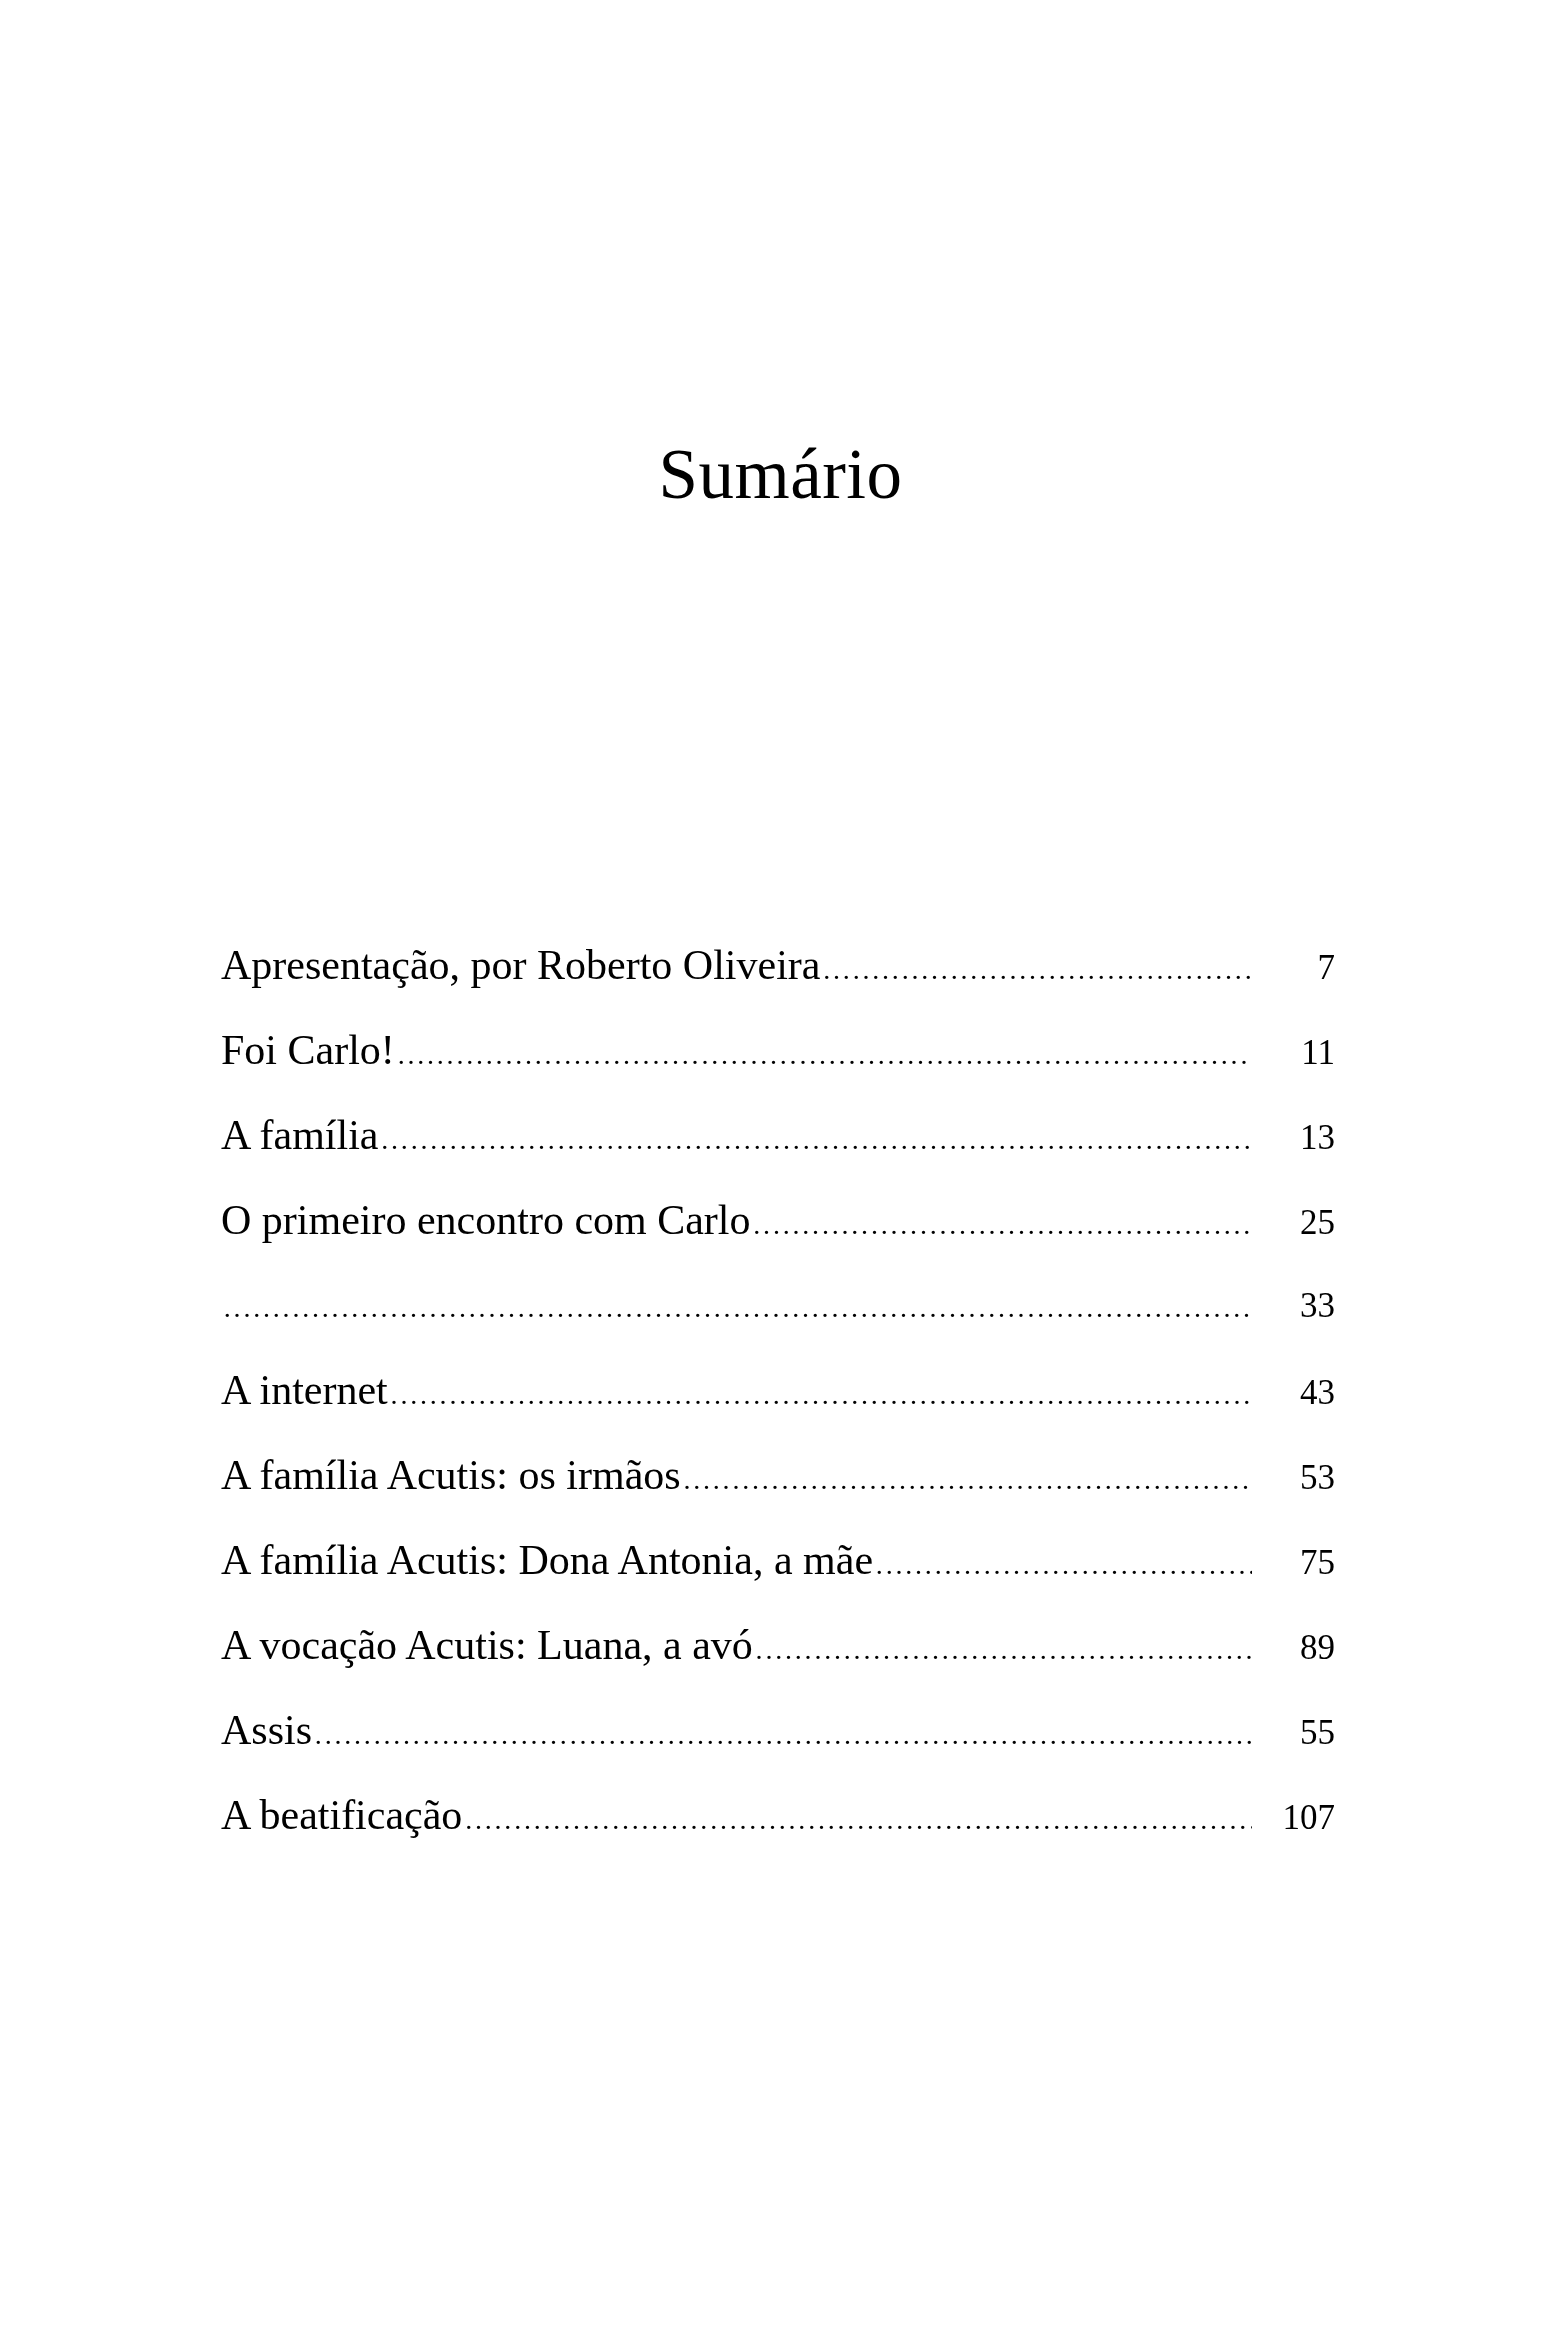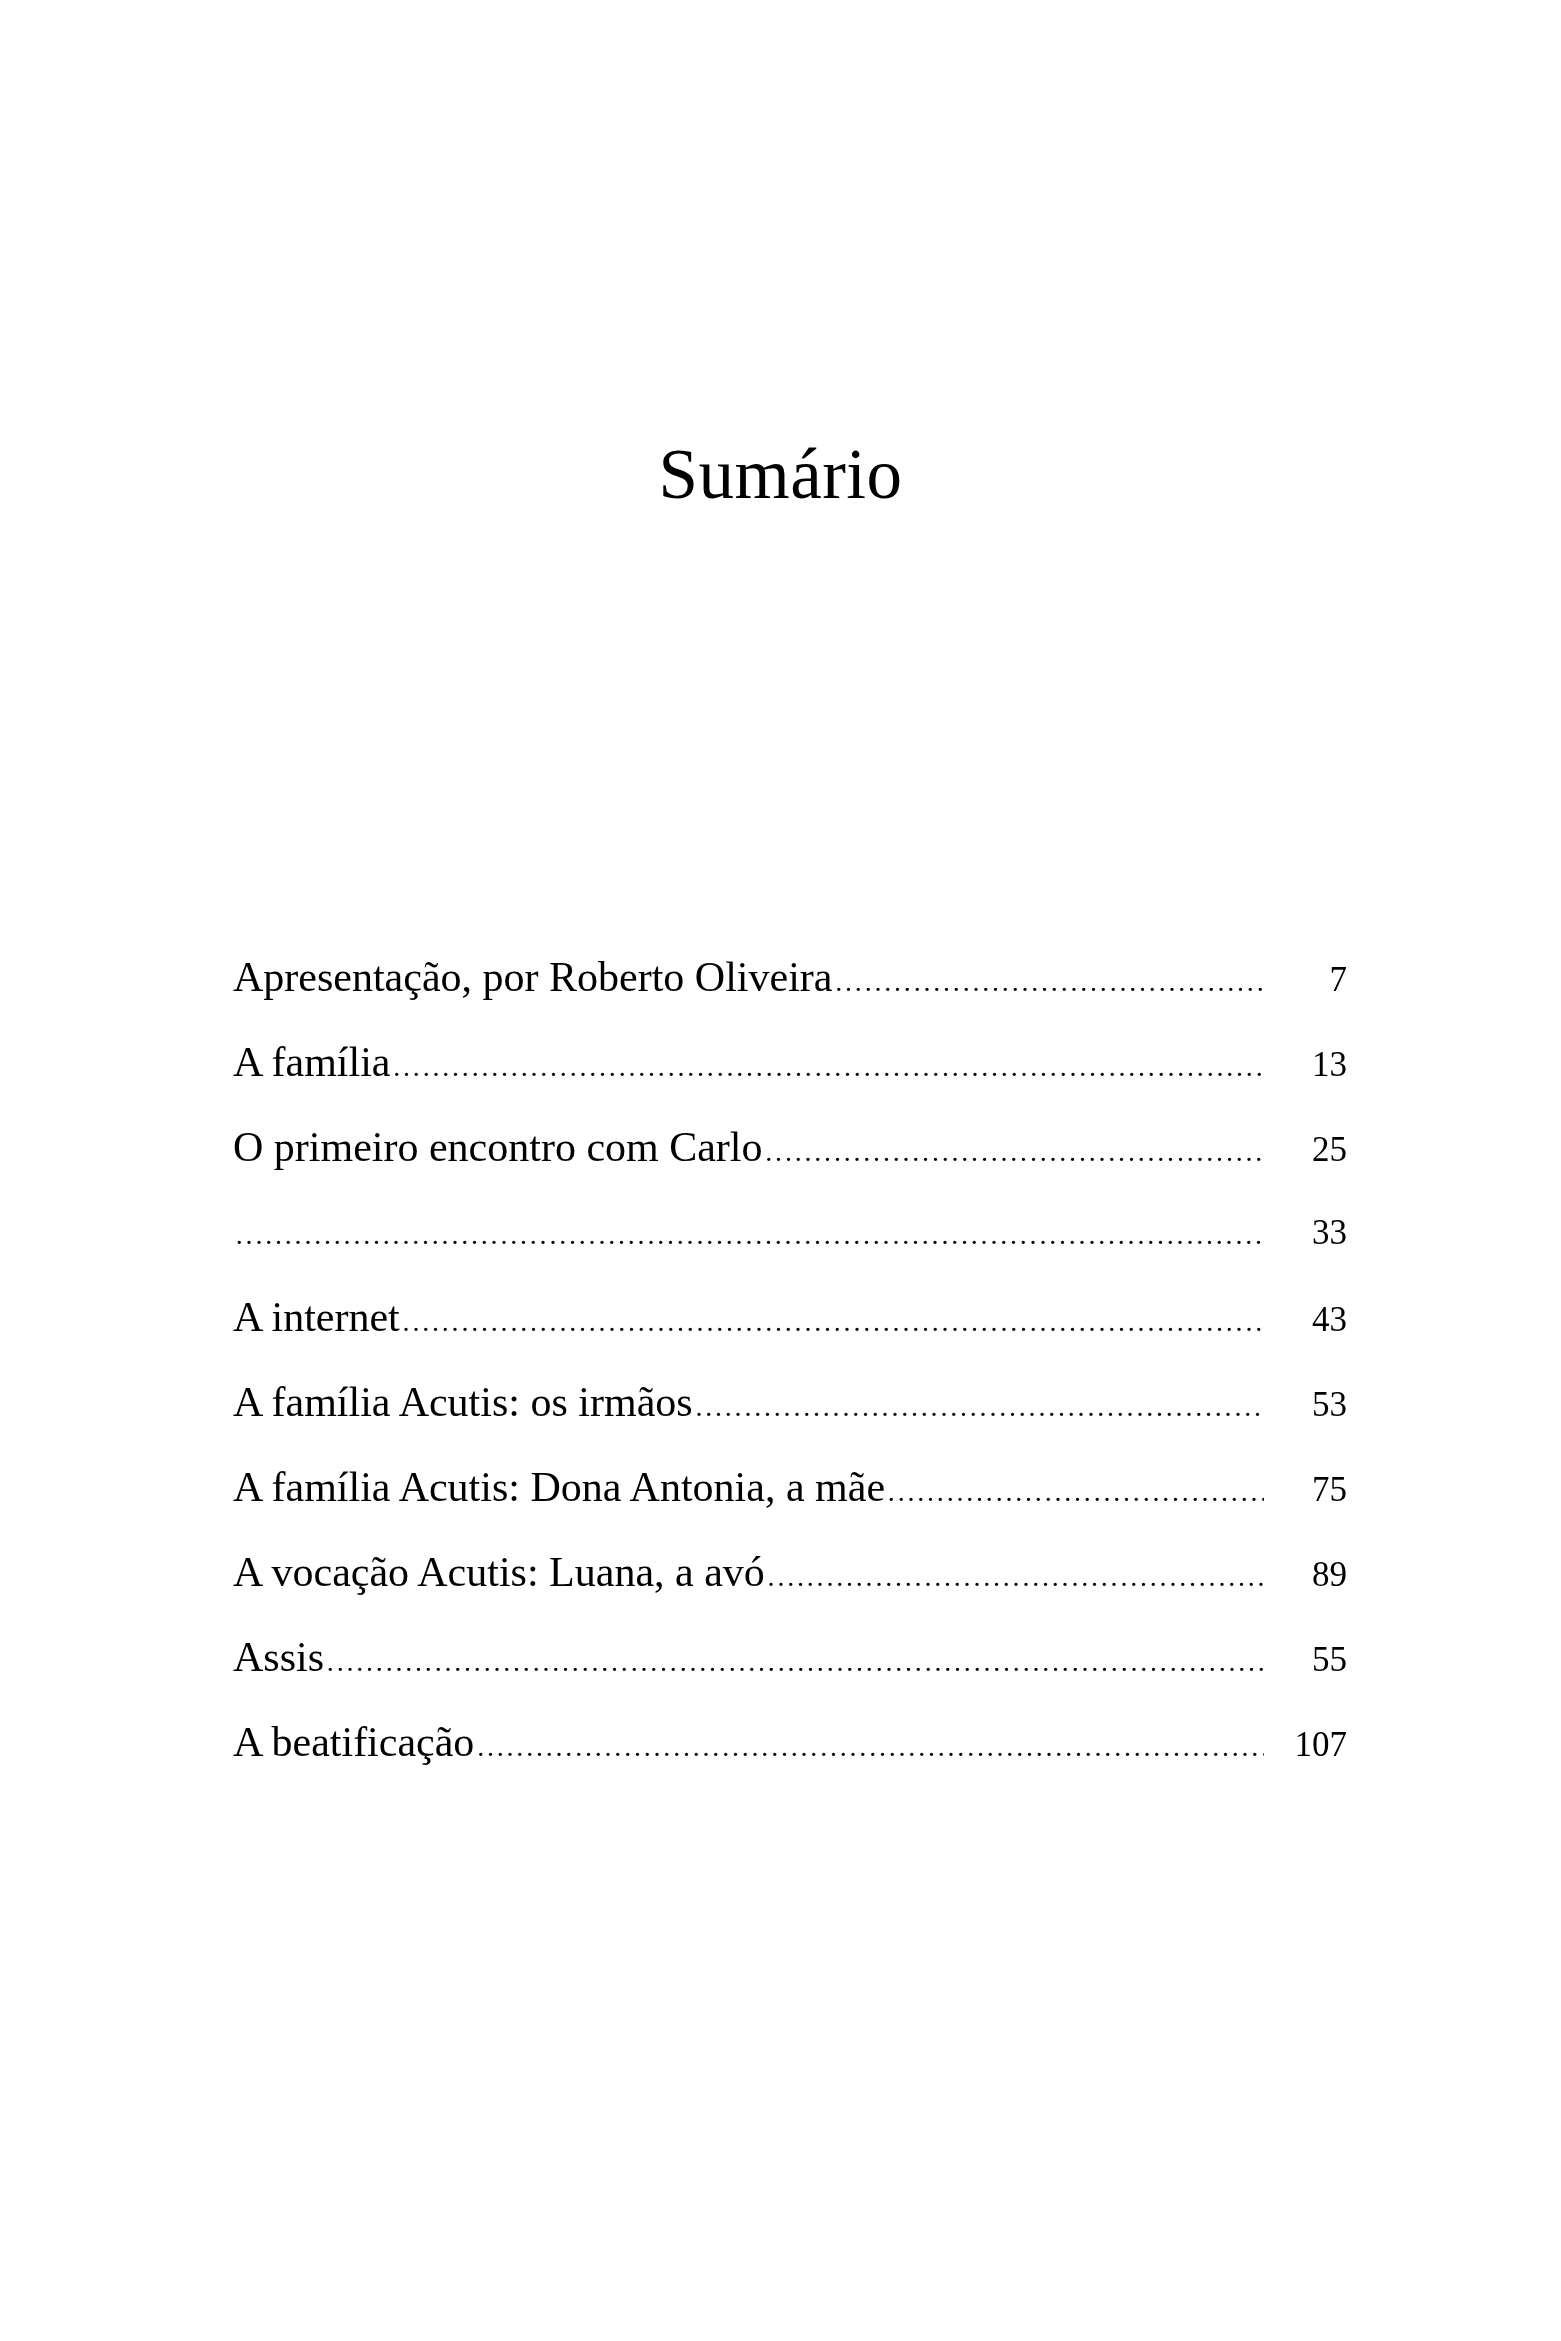--- a/index.html
+++ b/index.html
@@ -25,21 +25,21 @@
       font-size: 71px;
       line-height: 94px;
       letter-spacing: 0.5px;
       margin: 0;
     }
     .toc {
       position: absolute;
       left: 221px;
       top: 923px;
       width: 1114px;
-      margin: 12px;
+      margin: 0;
       padding: 0;
       list-style: none;
     }
     .toc-entry {
       display: flex;
       align-items: baseline;
       height: 85px;
       font-size: 42px;
       line-height: 85px;
       white-space: nowrap;
@@ -70,20 +70,25 @@
 </head>
 <body>
 
 <h1 class="page-title">Sumário</h1>
 
 <ul class="toc">
   <li class="toc-entry">
     <span class="toc-title">Apresentação, por Roberto Oliveira</span>
     <span class="toc-leader"></span>
     <span class="toc-gap">7</span>
+  </li>
+  <li class="toc-entry">
+    <span class="toc-title">Foi Carlo!</span>
+    <span class="toc-leader"></span>
+    <span class="toc-gap">11</span>
   </li>
   <li class="toc-entry">
     <span class="toc-title">A família</span>
     <span class="toc-leader"></span>
     <span class="toc-gap">13</span>
   </li>
   <li class="toc-entry">
     <span class="toc-title">O primeiro encontro com Carlo</span>
     <span class="toc-leader"></span>
     <span class="toc-gap">25</span>

